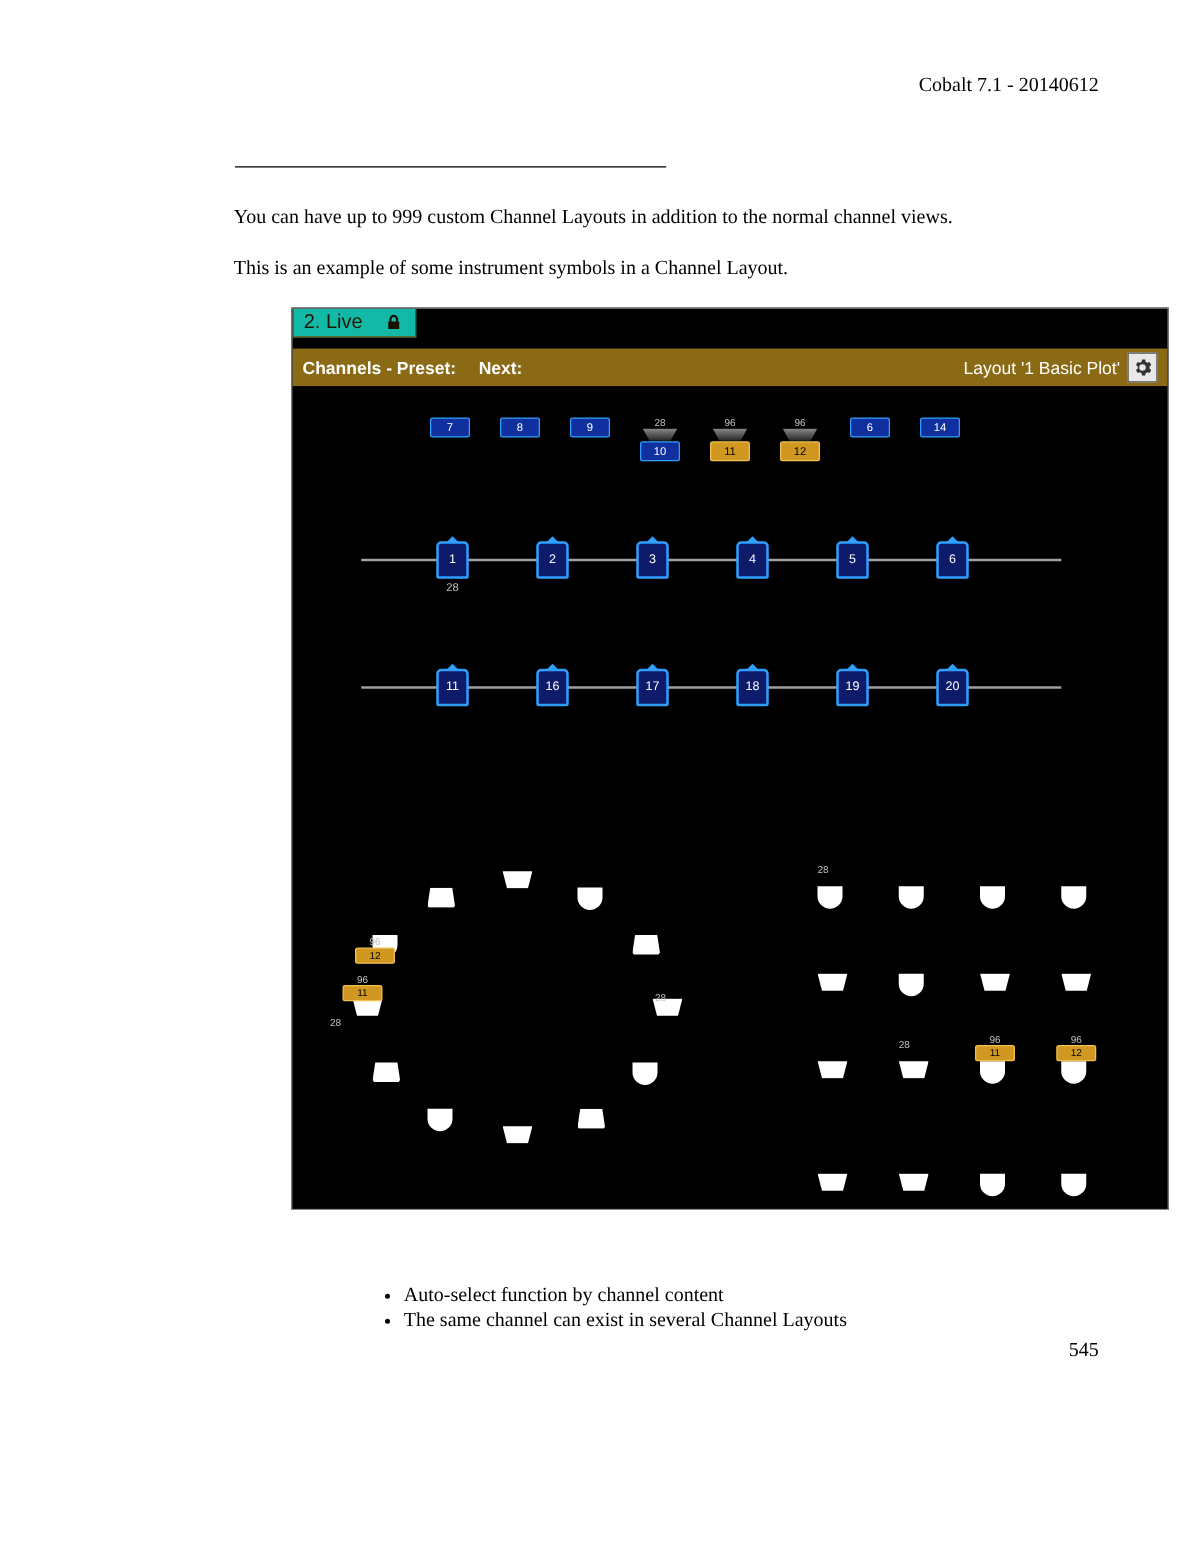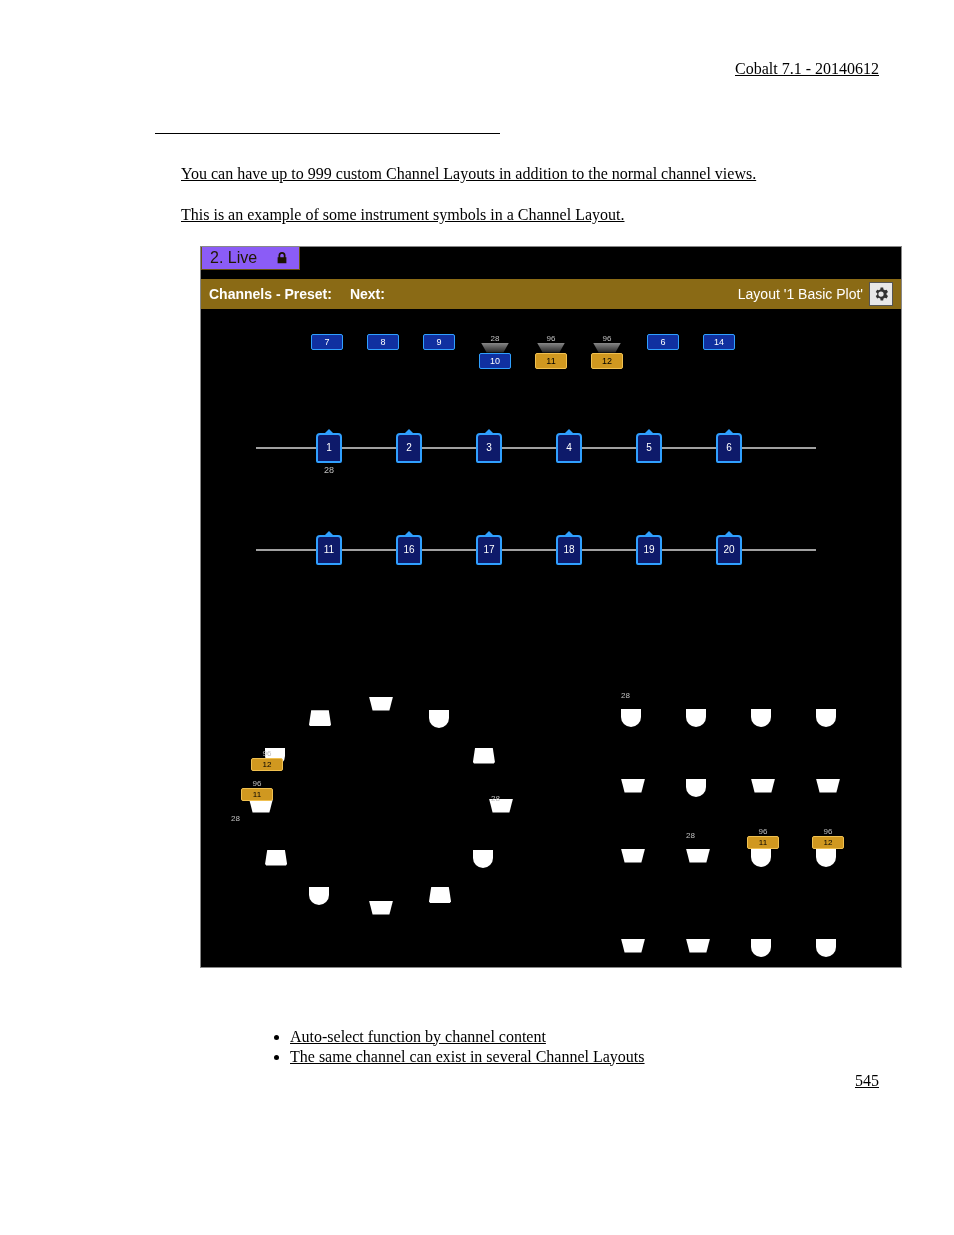--- a/index.html
+++ b/index.html
@@ -8,54 +8,53 @@
     font-family: "Times New Roman", serif;
     width: 954px;
     height: 1235px;
     position: relative;
     color: #000;
   }
   .page {
     position: relative;
     width: 100%;
     height: 100%;
-    padding: 60px 75px 40px 75px;
+    padding: 60px 75px 40px 108px;
     box-sizing: border-box;
-    text-decoration: underline;
   }
   .header-text {
     text-align: right;
     font-size: 16px;
     margin-bottom: 55px;
   }
   .hr {
     border: none;
     border-top: 1px solid #000;
     width: 345px;
     margin: 0 0 30px 80px;
   }
   .body-text {
     font-size: 16px;
-    margin: 0 0 20px 106px;
+    margin: 0 0 20px 79px;
     line-height: 1.3;
   }
   .screenshot {
     margin-left: 125px;
     width: 700px;
     height: 720px;
     border: 1px solid #888;
     background: #000;
     position: relative;
     overflow: hidden;
     font-family: "Segoe UI", sans-serif;
   }
   .tab {
     position: absolute;
     top: 0; left: 0;
-    background: #8b5cf6;
+    background: #14b8a6;
     color: #201800;
     font-size: 16px;
     padding: 2px 10px 2px 8px;
     display: flex;
     align-items: center;
     gap: 18px;
     border: 1px solid #6a5210;
     border-top: none;
   }
   .lock-icon {

